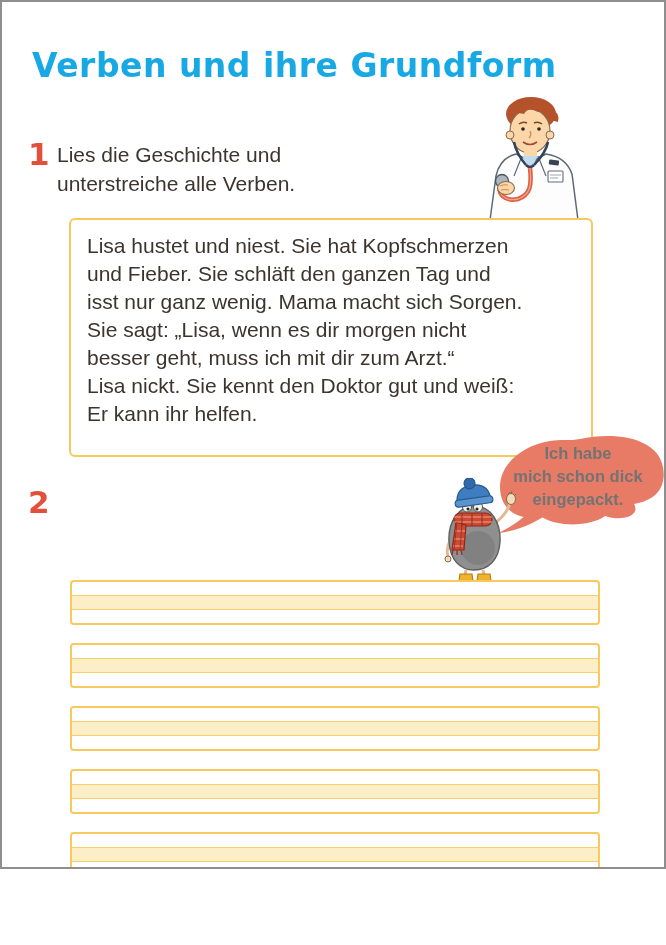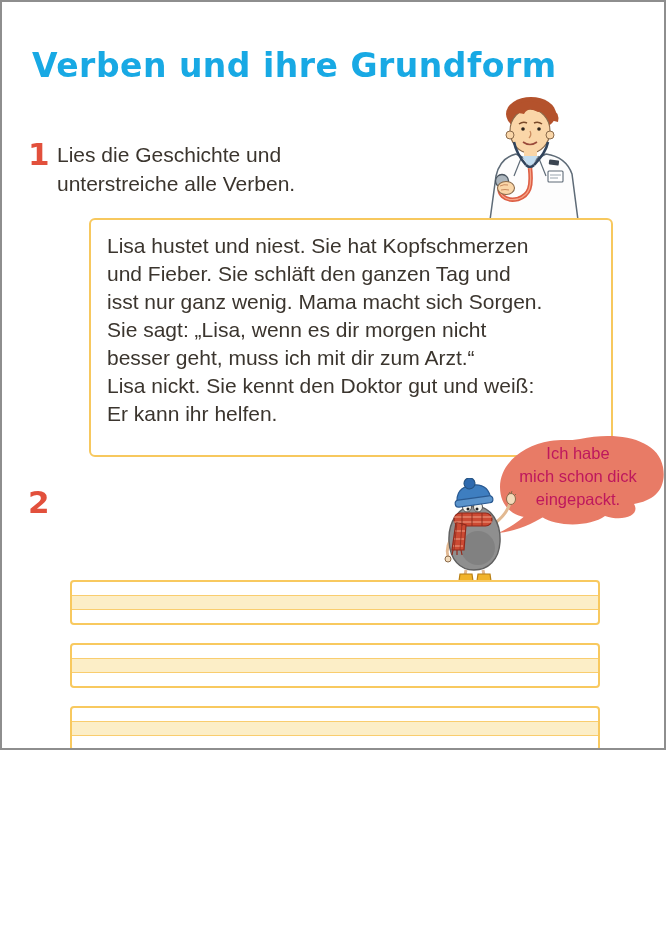--- a/index.html
+++ b/index.html
@@ -1,50 +1,50 @@
 <!DOCTYPE html>
 <html><head>
 <meta charset="utf-8">
 <style>
   html,body{margin:0;padding:0;background:#fff;}
   .page{
-    position:relative;width:666px;height:750px;box-sizing:border-box;
+    position:relative;width:666px;height:869px;box-sizing:border-box;
     background:#ffffff;border:2px solid #8e8e8e;overflow:hidden;
     font-family:"Liberation Sans",sans-serif;color:#3b352e;
   }
   .title{
     position:absolute;left:30px;top:44px;margin:0;
     font-family:"DejaVu Sans",sans-serif;font-size:33px;font-weight:700;
     letter-spacing:.5px;color:#18a9e4;white-space:nowrap;
   }
   .task{position:absolute;}
   .task-num{
     position:absolute;left:0;top:-4px;
     font-family:"DejaVu Sans",sans-serif;font-size:31px;font-weight:800;color:#e2503c;
   }
   .task-text{
     margin-left:29px;font-size:21px;line-height:29px;white-space:pre-line;color:#3b352e;
   }
   .task1{left:26px;top:138px;}
   .task2{left:26px;top:486px;}
   .story-box{
-    position:absolute;left:87px;top:216px;width:524px;height:239px;box-sizing:border-box;
+    position:absolute;left:67px;top:216px;width:524px;height:239px;box-sizing:border-box;
     border:2.5px solid #f7c85e;border-radius:6px;background:#fff;
   }
   .story-text{
     padding:12px 8px 0 16px;font-size:21px;line-height:28px;white-space:pre-line;color:#3b352e;
   }
   .illu{position:absolute;}
   .doctor{left:466px;top:92px;width:136px;height:126px;}
   .penguin{left:424px;top:476px;width:100px;height:104px;}
   .bubble{position:absolute;left:492px;top:431px;width:174px;height:105px;}
   .bubble svg{position:absolute;left:0;top:0;}
   .bubble-text{
     position:absolute;left:0;right:6px;top:9px;text-align:center;
-    font-size:16.5px;line-height:23px;font-weight:400;color:#be185d;white-space:pre-line;
+    font-size:16.5px;line-height:23px;font-weight:700;color:#737373;white-space:pre-line;
   }
   .lines-area{position:absolute;left:68px;top:578px;width:530px;}
   .line-block{
     height:45px;box-sizing:border-box;margin-bottom:18px;background:#fff;
     border:2px solid #f8c95f;border-radius:4px;display:flex;flex-direction:column;
   }
   .lb-row{flex:1;}
   .lb-mid{
     flex:0 0 13px;background:#fceec7;
     border-top:1.5px solid #f9cd6e;border-bottom:1.5px solid #f9cd6e;

